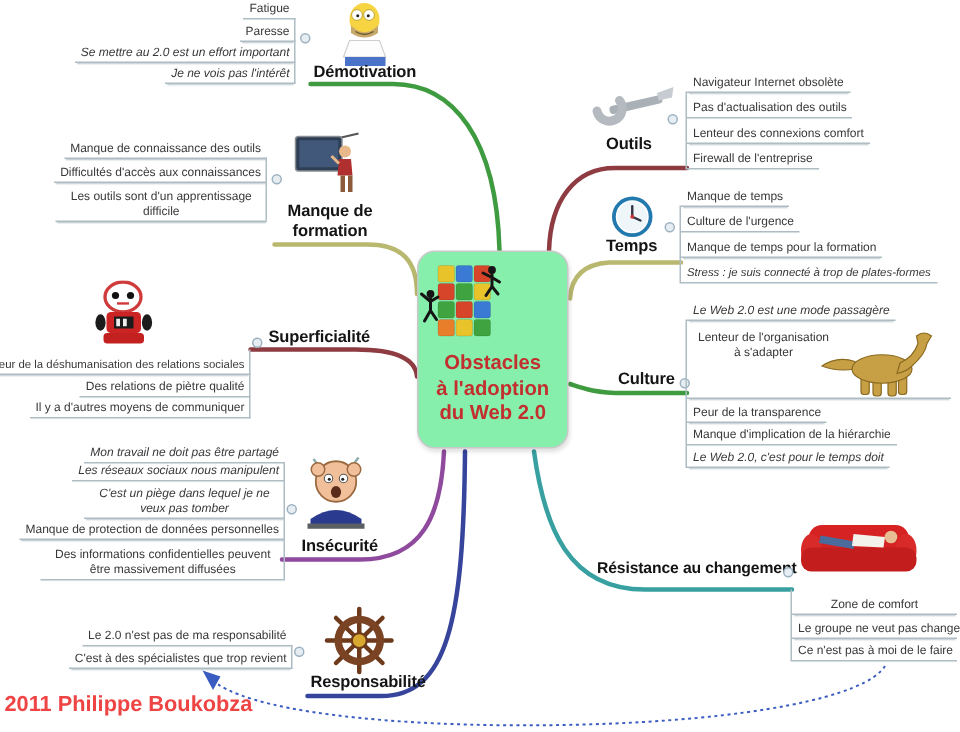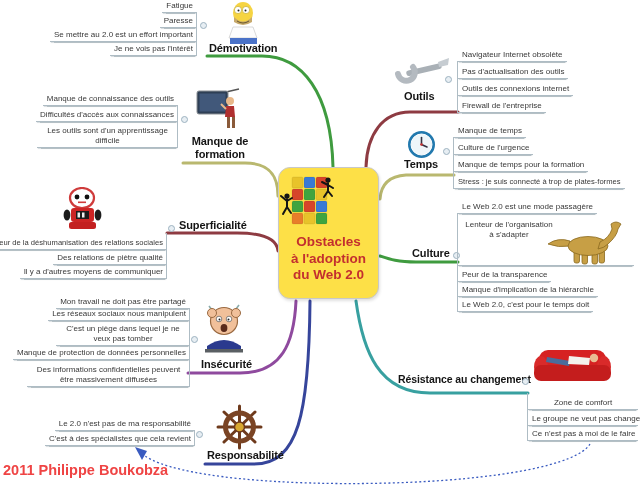--- a/index.html
+++ b/index.html
@@ -4,29 +4,29 @@
 <style>
   html,body{margin:0;padding:0;background:#fff}
   #canvas{position:relative;width:640px;height:488px;background:#fff;overflow:hidden;
           font-family:"Liberation Sans",sans-serif}
   svg{display:block}
   .curves{position:absolute;left:0;top:0;pointer-events:none}
   .item{position:absolute;font-size:8px;line-height:10px;color:#383838;text-align:center;
         padding:1px 4px;border-bottom:1.4px solid #aebcc4;white-space:nowrap;
         box-shadow:0 1.5px 1px -1px rgba(120,140,150,.55)}
   .wrap{white-space:normal}
-  .it{}
+  .it{font-style:italic}
   .xs{font-size:7.6px}
   .lbl{position:absolute;font-size:11px;font-weight:bold;color:#141414;white-space:nowrap;letter-spacing:-.1px}
   .vline{position:absolute;width:1.4px;background:#aebcc4}
   .dot{position:absolute;width:7px;height:7px;border-radius:50%;background:#e7eef3;
        border:1px solid #9db2c0;box-sizing:border-box}
   .ico{position:absolute}
   #center{position:absolute;left:278px;top:167px;width:101px;height:132px;box-sizing:border-box;
-          border:1.5px solid #c8c8c8;border-radius:12px;background:#fde047;text-align:center;
+          border:1.5px solid #c8c8c8;border-radius:12px;background:#86efac;text-align:center;
           box-shadow:1px 2px 3px rgba(0,0,0,.12)}
   #center .t{font-size:13.5px;font-weight:600;color:#c32f2f;line-height:16.5px}
   .credit{position:absolute;left:3px;top:462px;font-size:14.5px;font-weight:600;color:#ef4444}
 </style>
 </head>
 <body>
 
 <div id="canvas">
 
   <svg class="curves" width="640" height="488">
@@ -118,21 +118,21 @@
     <circle cx="28" cy="17" r="2.8" fill="#fff" stroke="#555" stroke-width=".7"></circle>
     <circle cx="18.5" cy="17.5" r="1" fill="#222"></circle>
       <circle cx="27.5" cy="17.5" r="1" fill="#222"></circle>
     <ellipse cx="23" cy="26" rx="3.4" ry="4" fill="#5a2a1a"></ellipse>
     <path d="M6 44 q17 -12 34 0 v5 h-34 z" fill="#2a3a8e"></path>
     <rect x="4" y="47" width="38" height="3.5" fill="#5a5f63"></rect>
   </svg>
   <div class="lbl" style="left:201px;top:358px">Insécurité</div>
 
   <div class="item" style="top:418px;right:445px">Le 2.0 n'est pas de ma responsabilité</div>
-  <div class="item" style="top:433px;right:445px">C'est à des spécialistes que cela revient</div>
+  <div class="item" style="top:433px;right:445px">C'est à des spécialistes que trop revient</div>
   <div class="vline" style="left:194px;top:430px;height:16px"></div>
   <div class="dot" style="left:196px;top:431px"></div>
   <svg class="ico" style="left:216px;top:402px" width="47" height="49" viewBox="0 0 47 49">
     <g stroke="#6e3a1c" stroke-width="3" stroke-linecap="round">
       <line x1="23.5" y1="4" x2="23.5" y2="46"></line>
       <line x1="2" y1="25" x2="45" y2="25"></line>
       <line x1="8" y1="10" x2="39" y2="40"></line>
       <line x1="39" y1="10" x2="8" y2="40"></line>
     </g>
     <circle cx="23.5" cy="25" r="14" fill="none" stroke="#7a4424" stroke-width="5"></circle>
@@ -142,21 +142,21 @@
 
   <svg class="ico" style="left:393px;top:54px" width="58" height="32" viewBox="0 0 58 32">
     <rect x="13" y="13" width="36" height="5.5" rx="2.5" transform="rotate(-13 31 16)" fill="#a9b0b6"></rect>
     <path d="M5,20 a8.5,8.5 0 1 0 15,-7" fill="none" stroke="#b4bac0" stroke-width="6" stroke-linecap="round"></path>
     <path d="M45,8 l11,-4 -1,7 -9,2 z" fill="#c6ccd1"></path>
   </svg>
   <div class="lbl" style="left:404px;top:90px">Outils</div>
   <div class="dot" style="left:445px;top:76px"></div>
   <div class="item" style="top:49px;left:458px">Navigateur Internet obsolète</div>
   <div class="item" style="top:66px;left:458px">Pas d'actualisation des outils</div>
-  <div class="item" style="top:83px;left:458px">Outils des connexions internet</div>
+  <div class="item" style="top:83px;left:458px">Lenteur des connexions comfort</div>
   <div class="item" style="top:100px;left:458px">Firewall de l'entreprise</div>
   <div class="vline" style="left:457px;top:61px;height:52px"></div>
 
   <svg class="ico" style="left:407px;top:130px" width="29" height="29" viewBox="0 0 29 29">
     <circle cx="14.5" cy="14.5" r="13.5" fill="#2279ae"></circle>
     <circle cx="14.5" cy="14.5" r="10.5" fill="#eef6fa" stroke="#fff" stroke-width="1"></circle>
     <line x1="14.5" y1="14.5" x2="14.5" y2="7.5" stroke="#334" stroke-width="1.6" stroke-linecap="round"></line>
     <line x1="14.5" y1="14.5" x2="20" y2="17" stroke="#334" stroke-width="1.6" stroke-linecap="round"></line>
     <circle cx="14.5" cy="14.5" r="1.3" fill="#c33"></circle>
   </svg>

